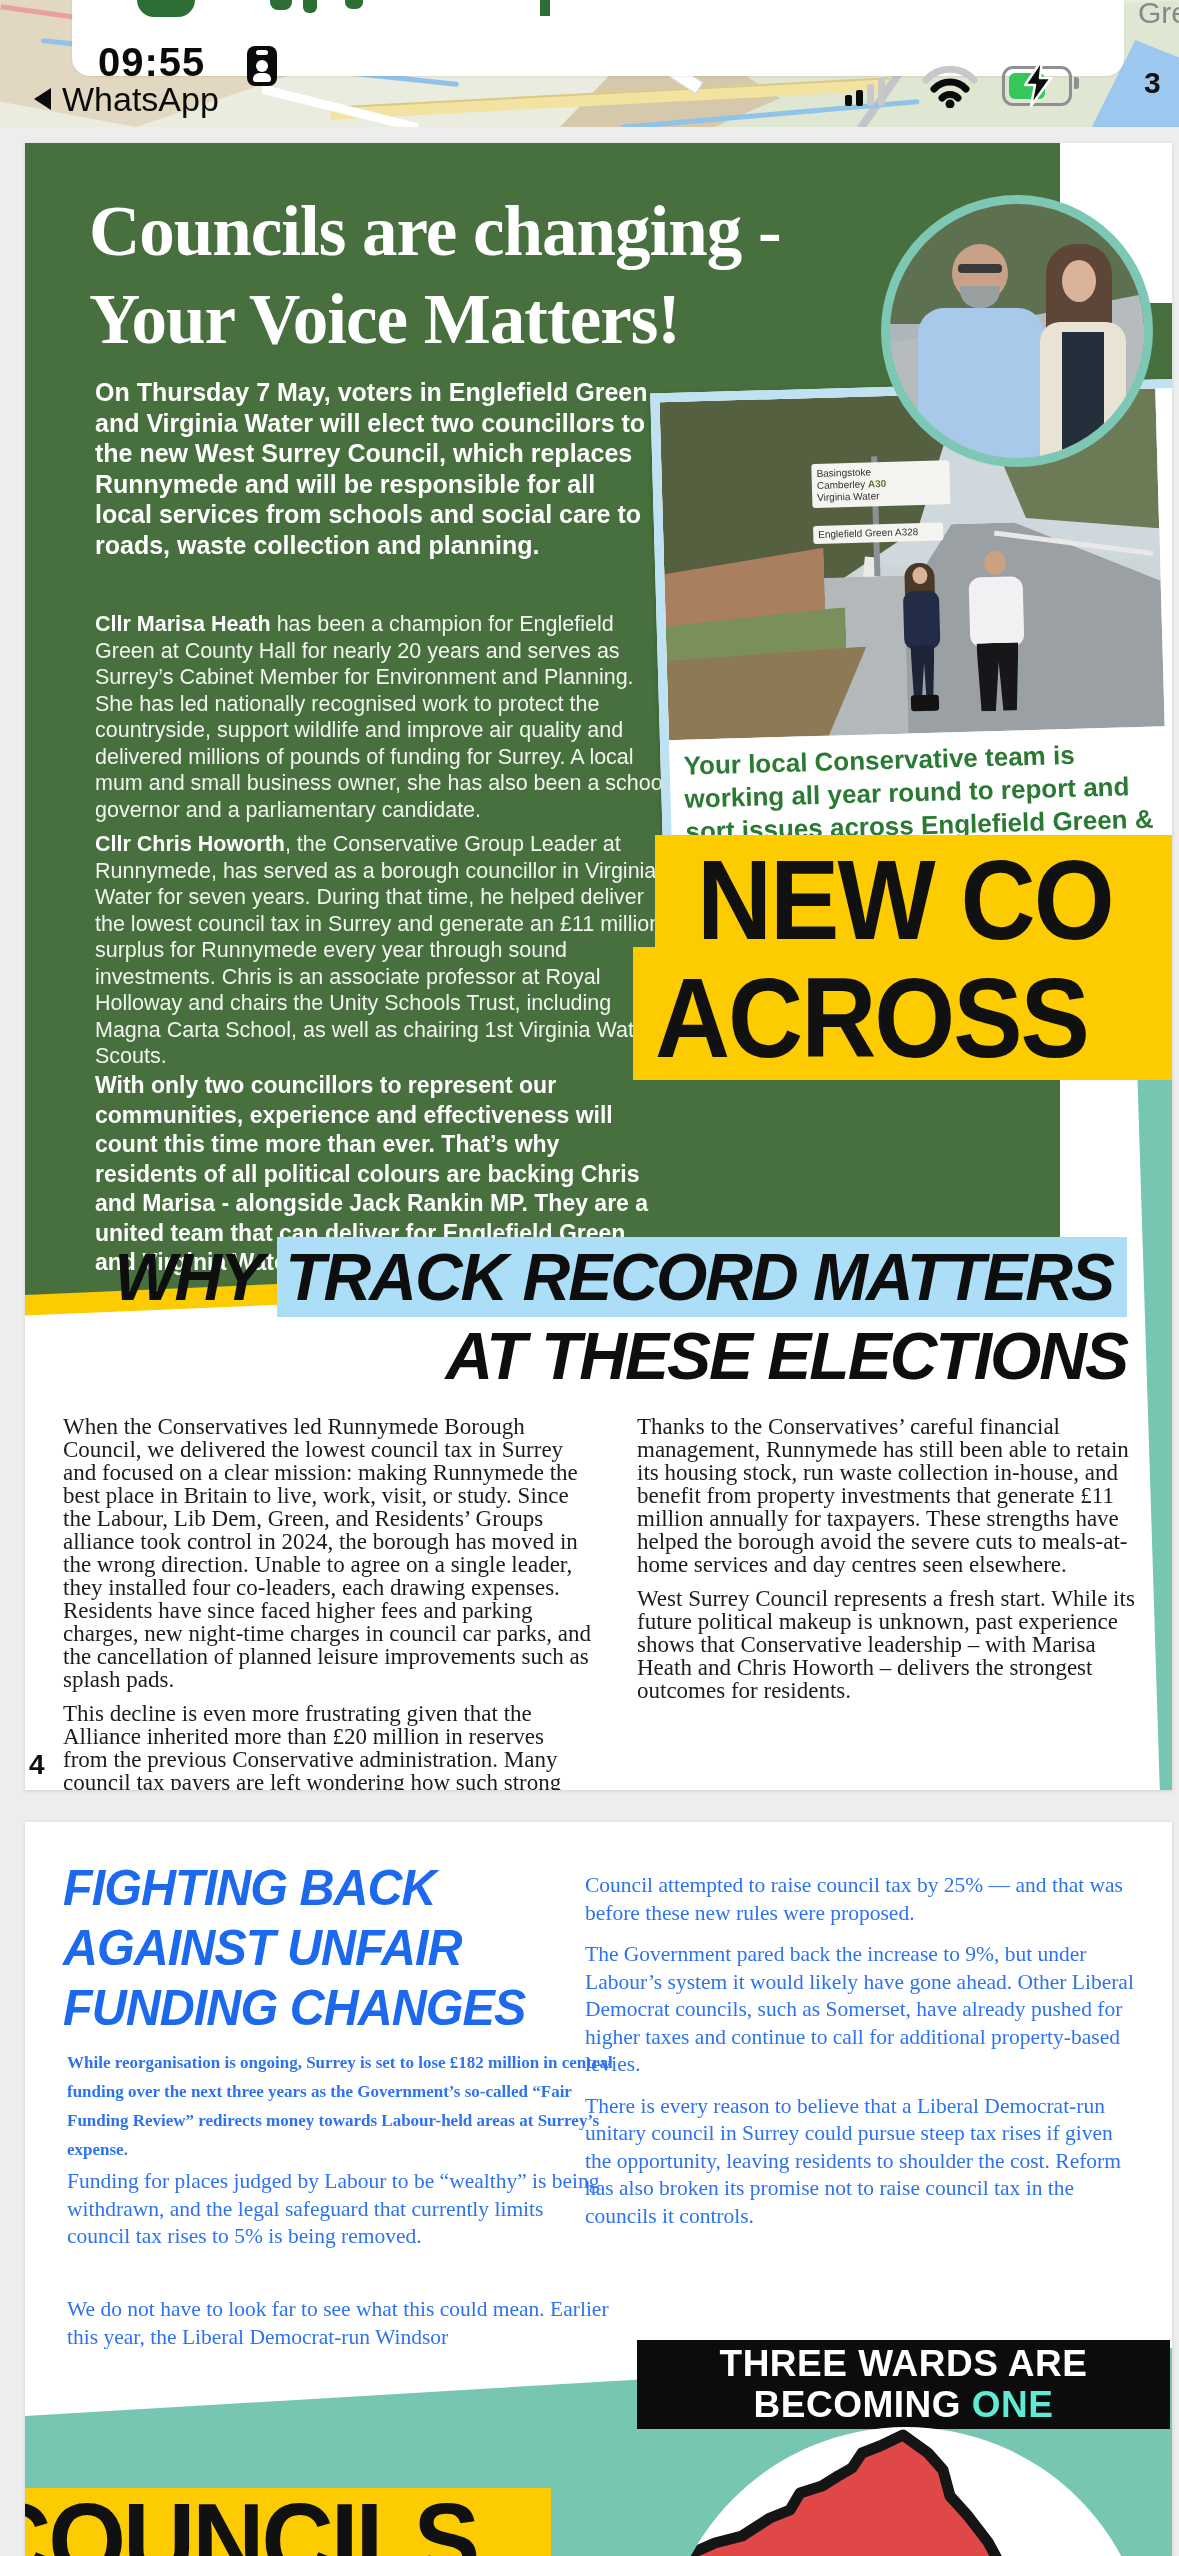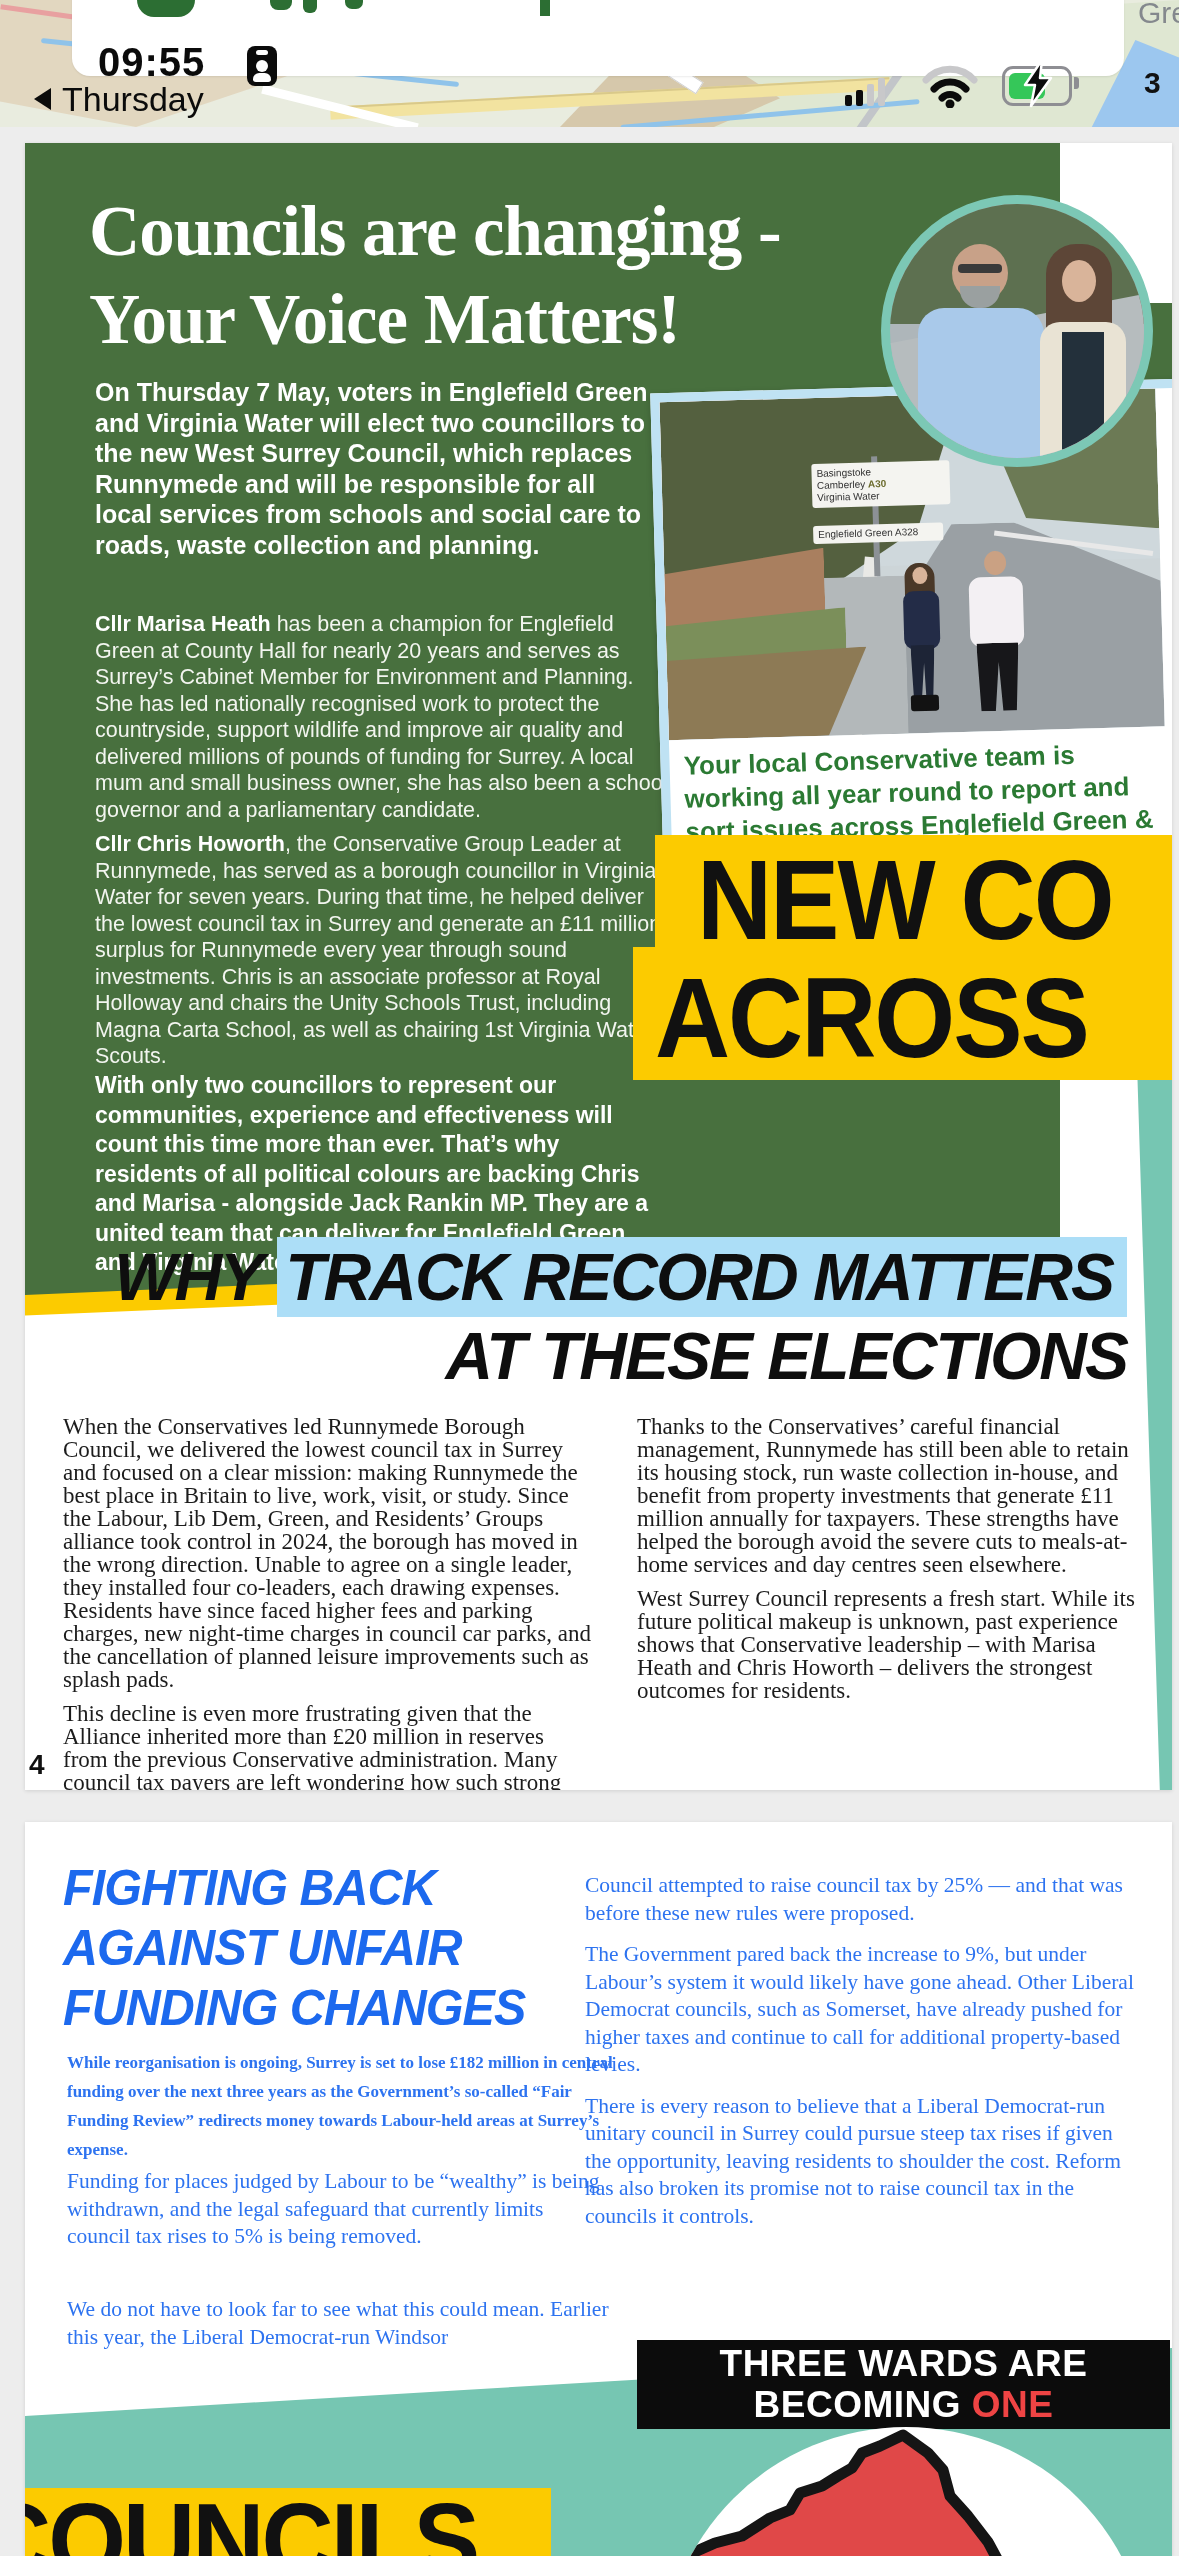--- a/index.html
+++ b/index.html
@@ -95,21 +95,21 @@
   #p5-intro{left:42px;top:226px;width:548px;font-weight:700;font-size:17px;line-height:29px;}
   #p5-left2{left:42px;top:346px;width:540px;font-size:21.5px;line-height:27.5px;}
   #p5-left3{left:42px;top:474px;width:556px;font-size:21.5px;line-height:27.5px;}
   #col5-right{left:560px;top:46px;width:552px;font-size:21.5px;line-height:27.5px;}
   #col5-right p{margin:4px 0 14px 0;}
 
   #teal-bottom{left:0;top:526px;width:1147px;height:208px;background:#76c6b2;
        clip-path:polygon(0 68px,100% 0,100% 100%,0 100%);}
   #wards-banner{left:612px;top:518px;width:533px;height:86px;background:#0c0c0c;color:#fff;
        text-align:center;font-weight:800;font-size:37px;line-height:41px;letter-spacing:.5px;padding-top:3px;}
-  #wards-one{color:#ef4444;margin-top:8px;}
+  #wards-one{color:#5eead4;margin-top:8px;}
   #ward-circle{left:637px;top:605px;width:488px;height:488px;border-radius:50%;background:#fff;overflow:hidden;}
   #bottom-banner{left:-16px;top:666px;width:542px;height:90px;background:#fccb00;overflow:hidden;}
   #bottom-banner div{font-weight:900;font-size:100px;line-height:100px;color:#111;letter-spacing:-3px;
        margin-left:-30px;transform:scaleY(1.05);transform-origin:top left;}
 </style>
 </head>
 <body>
 
 <div class="abs" id="map-strip">
   <div class="map-patch" style="left:610px;top:0;width:569px;height:127px;background:#dfe7d2;clip-path:polygon(0 60%,30% 20%,100% 0,100% 100%,0 100%);"></div>
@@ -133,21 +133,21 @@
   <div class="abs" id="map-label-gree">Gree</div>
 </div>
 
 <div class="abs" id="time">09:55</div>
 <div class="abs" id="focus-badge">
   <div class="slot"></div>
     <div class="head"></div>
     <div class="shoulders"></div>
 </div>
 <div class="abs" id="back-chevron"></div>
-<div class="abs" id="back-label">Thursday</div>
+<div class="abs" id="back-label">WhatsApp</div>
 
 <div class="abs" style="left:845px;top:70px;width:48px;height:36px;">
   <div class="bar" style="left:0;height:11px;background:#0b0b0b;"></div>
   <div class="bar" style="left:11px;height:16px;background:#0b0b0b;"></div>
   <div class="bar" style="left:22px;height:22px;background:#c8c8ca;"></div>
   <div class="bar" style="left:33px;height:28px;background:#c8c8ca;"></div>
 </div>
 <svg class="abs" style="left:922px;top:64px;" width="56" height="44" viewBox="0 0 56 44">
   <path d="M4 16 A32 32 0 0 1 52 16" fill="none" stroke="#c8c8ca" stroke-width="7" stroke-linecap="round"></path>
   <path d="M12 25 A22 22 0 0 1 44 25" fill="none" stroke="#0b0b0b" stroke-width="7" stroke-linecap="round"></path>

